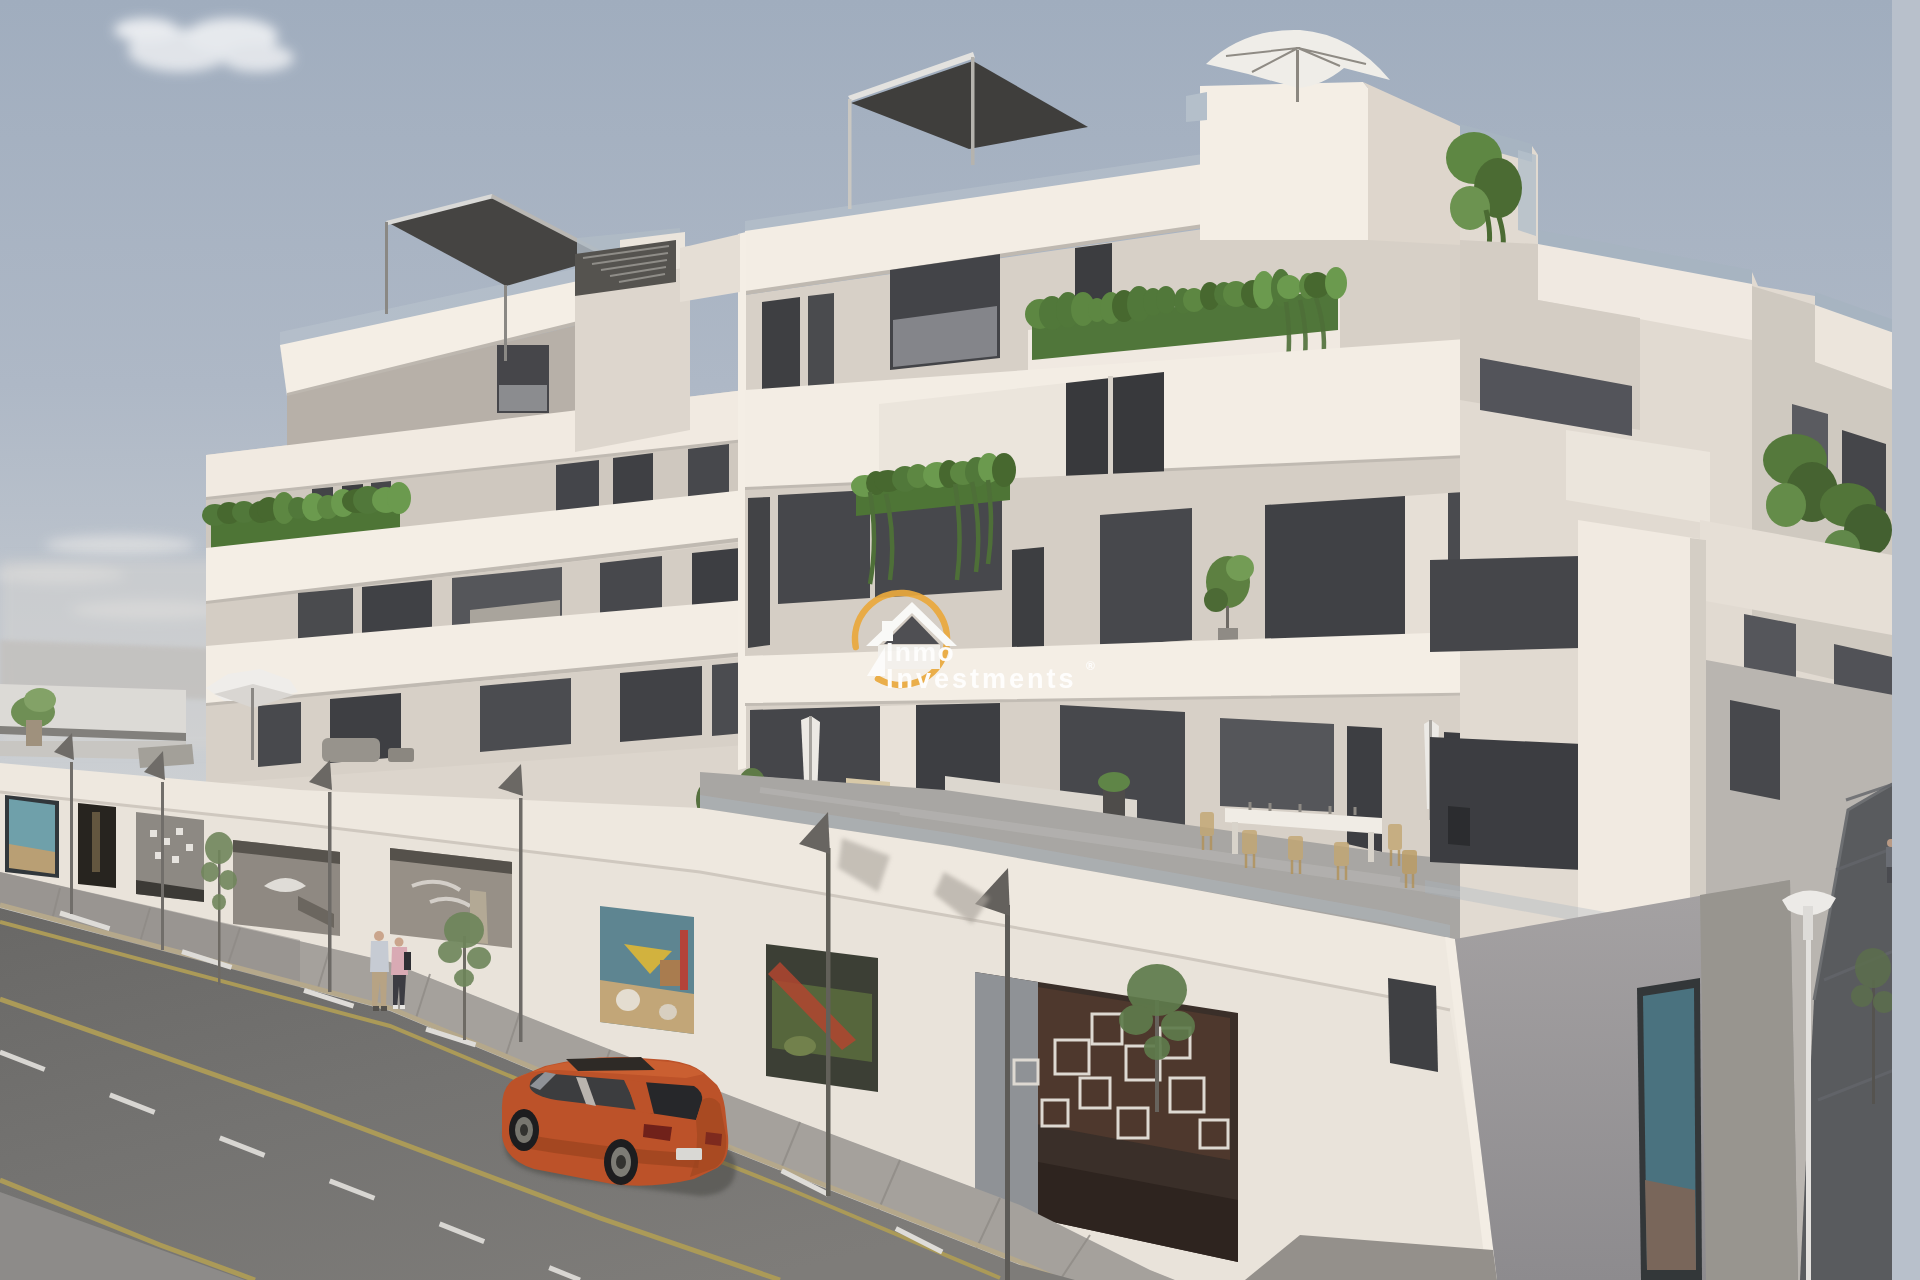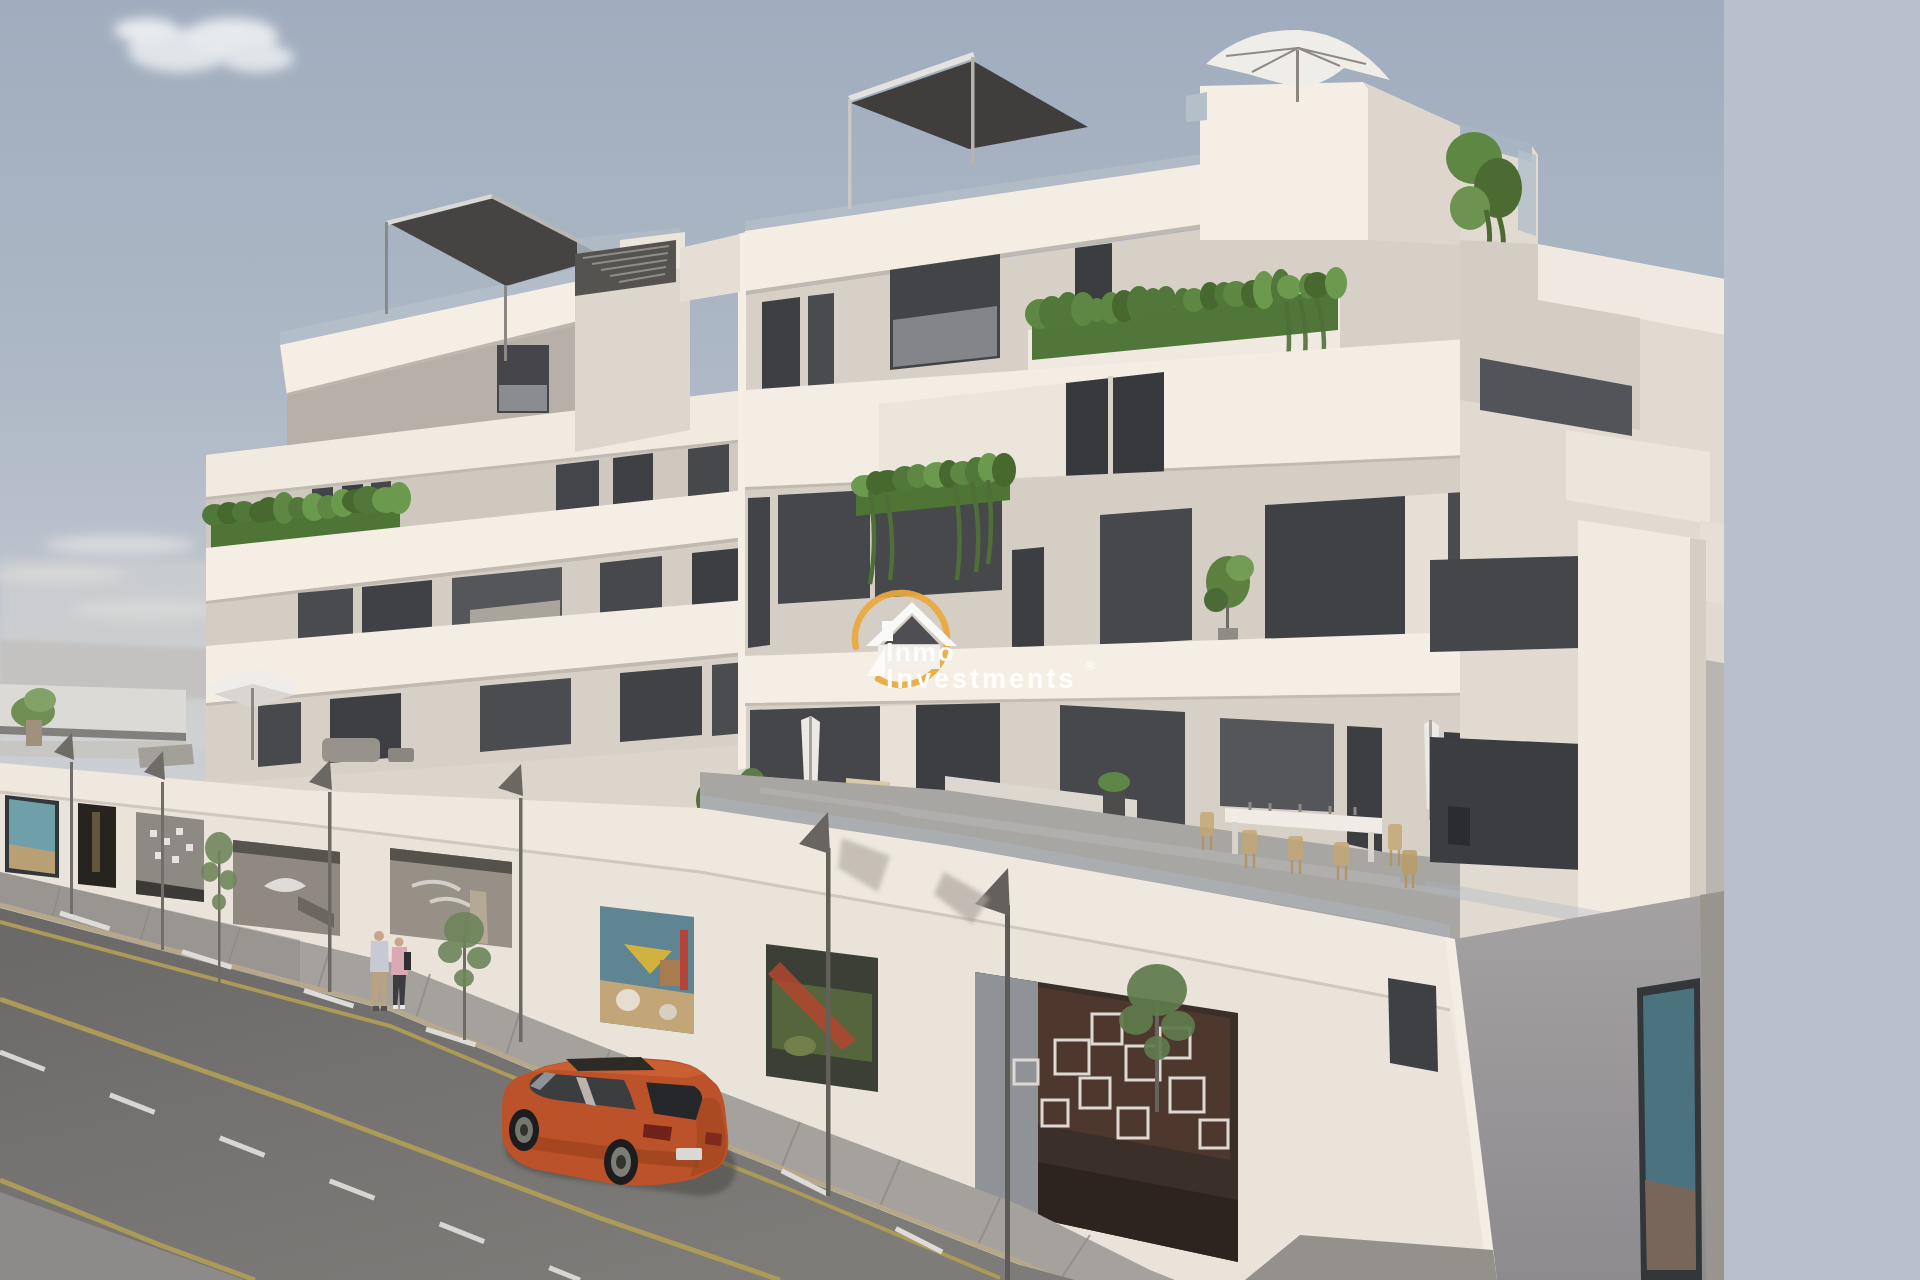--- a/index.html
+++ b/index.html
@@ -1,16 +1,16 @@
 <!DOCTYPE html>
 <html><head>
 <meta charset="utf-8">
 <style>
   html,body{margin:0;padding:0;background:#b8c0cb;}
-  #scene{width:1724px;height:1280px;position:relative;overflow:hidden;font-family:"Liberation Sans", sans-serif;}
+  #scene{width:1892px;height:1280px;position:relative;overflow:hidden;font-family:"Liberation Sans", sans-serif;}
   svg{display:block}
 </style>
 </head>
 <body>
 <div id="scene">
 <svg width="1920" height="1280" viewBox="0 0 1920 1280" xmlns="http://www.w3.org/2000/svg">
 <defs>
   <linearGradient id="sky" x1="0" y1="0" x2="0" y2="1">
     <stop offset="0" stop-color="#a0adbe"></stop>
     <stop offset="0.30" stop-color="#aeb8c6"></stop>

